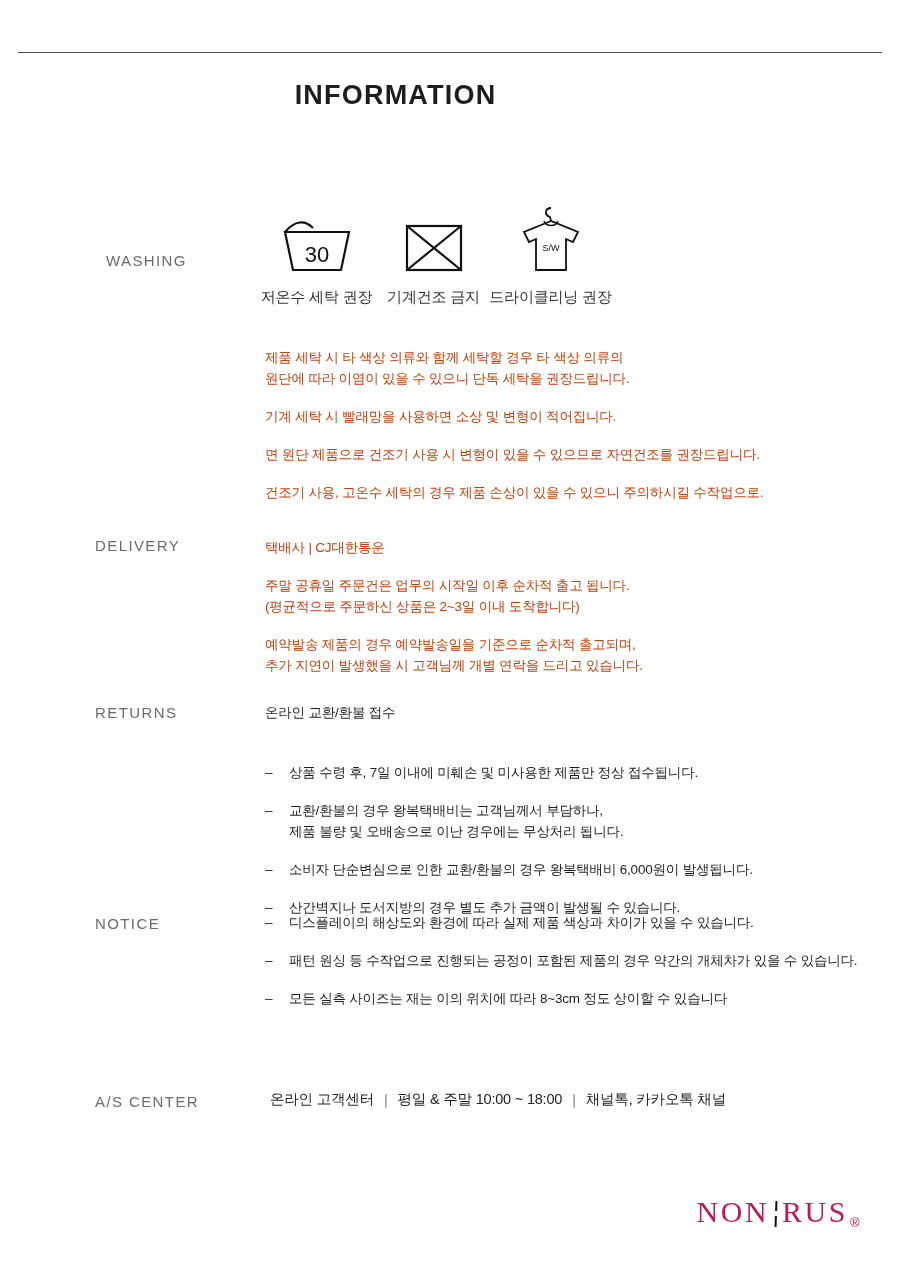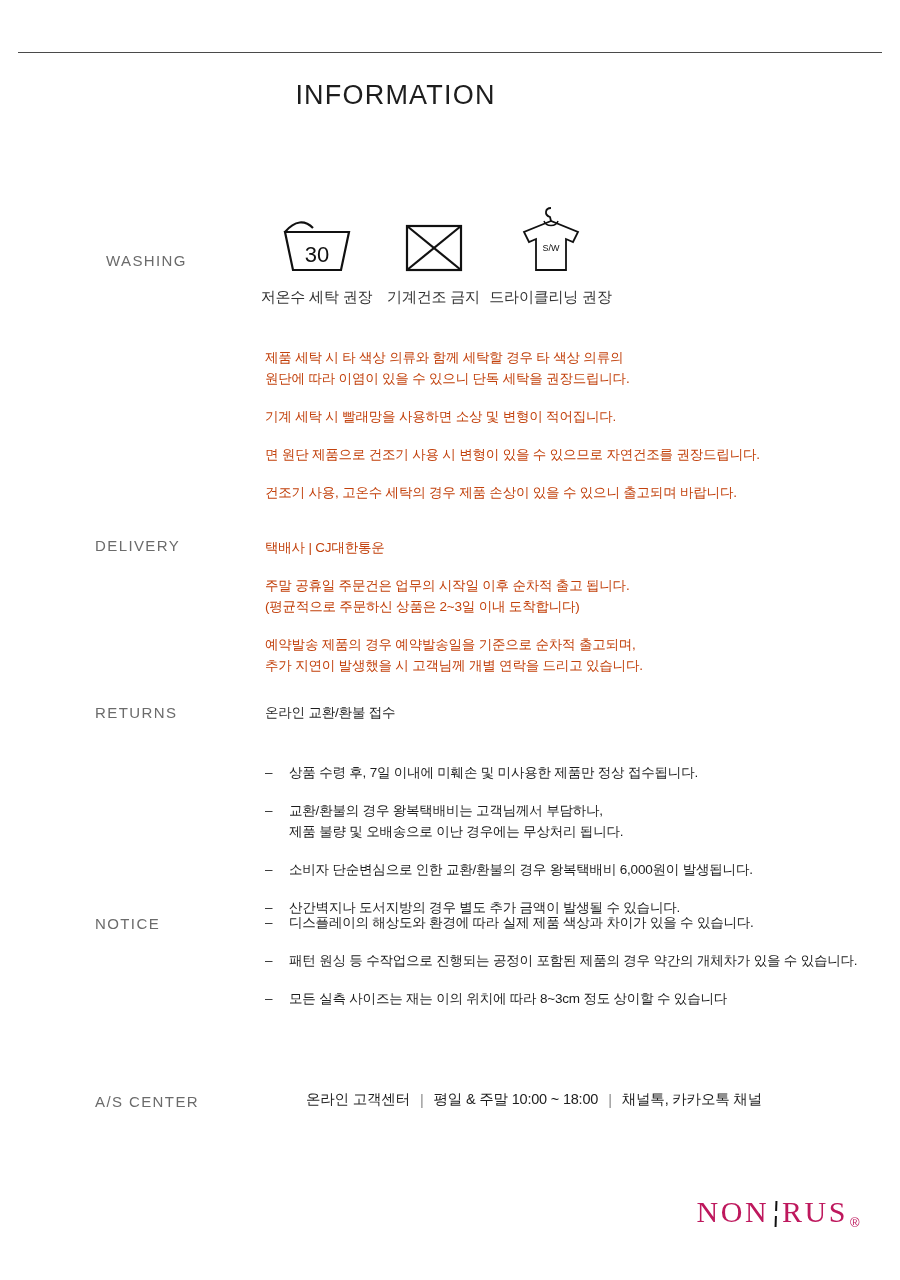--- a/index.html
+++ b/index.html
@@ -32,21 +32,21 @@
   }
   .page-title {
     position: absolute;
     left: 0;
     top: 80px;
     width: 791px;
     text-align: center;
     font-size: 27px;
     letter-spacing: 1.2px;
     color: #1d1d1d;
-    font-weight: 400;
+    font-weight: 700;
   }
 
   .section-label {
     position: absolute;
     font-size: 15px;
     letter-spacing: 1.4px;
     color: #6b6b6b;
     font-weight: 400;
     white-space: nowrap;
   }
@@ -133,21 +133,20 @@
   .as-text {
     position: absolute;
     left: 270px;
     top: 1090px;
     font-size: 14.5px;
     letter-spacing: -0.2px;
     color: #1d1d1d;
     display: flex;
     align-items: center;
     gap: 0;
-    margin-left: 36px;
   }
   .as-sep {
     display: inline-block;
     margin: 0 10px;
     color: #8a8a8a;
   }
 
   
   .footer-logo {
     position: absolute;
@@ -242,21 +241,21 @@
       <div class="care-caption">드라이클리닝 권장</div>
     </div>
 
   </div>
 
   <div class="body-block wash-text">
     <p>제품 세탁 시 타 색상 의류와 함께 세탁할 경우 타 색상 의류의
 원단에 따라 이염이 있을 수 있으니 단독 세탁을 권장드립니다.</p>
     <p>기계 세탁 시 빨래망을 사용하면 소상 및 변형이 적어집니다.</p>
     <p>면 원단 제품으로 건조기 사용 시 변형이 있을 수 있으므로 자연건조를 권장드립니다.</p>
-    <p>건조기 사용, 고온수 세탁의 경우 제품 손상이 있을 수 있으니 출고되며 바랍니다.</p>
+    <p>건조기 사용, 고온수 세탁의 경우 제품 손상이 있을 수 있으니 주의하시길 수작업으로.</p>
   </div>
 
   <div class="section-label lbl-delivery">DELIVERY</div>
 
   <div class="body-block delivery-text">
     <p>택배사  |  CJ대한통운</p>
     <p>주말 공휴일 주문건은 업무의 시작일 이후 순차적 출고 됩니다.
 (평균적으로 주문하신 상품은 2~3일 이내 도착합니다)</p>
     <p>예약발송 제품의 경우 예약발송일을 기준으로 순차적 출고되며,
 추가 지연이 발생했을 시 고객님께 개별 연락을 드리고 있습니다.</p>

